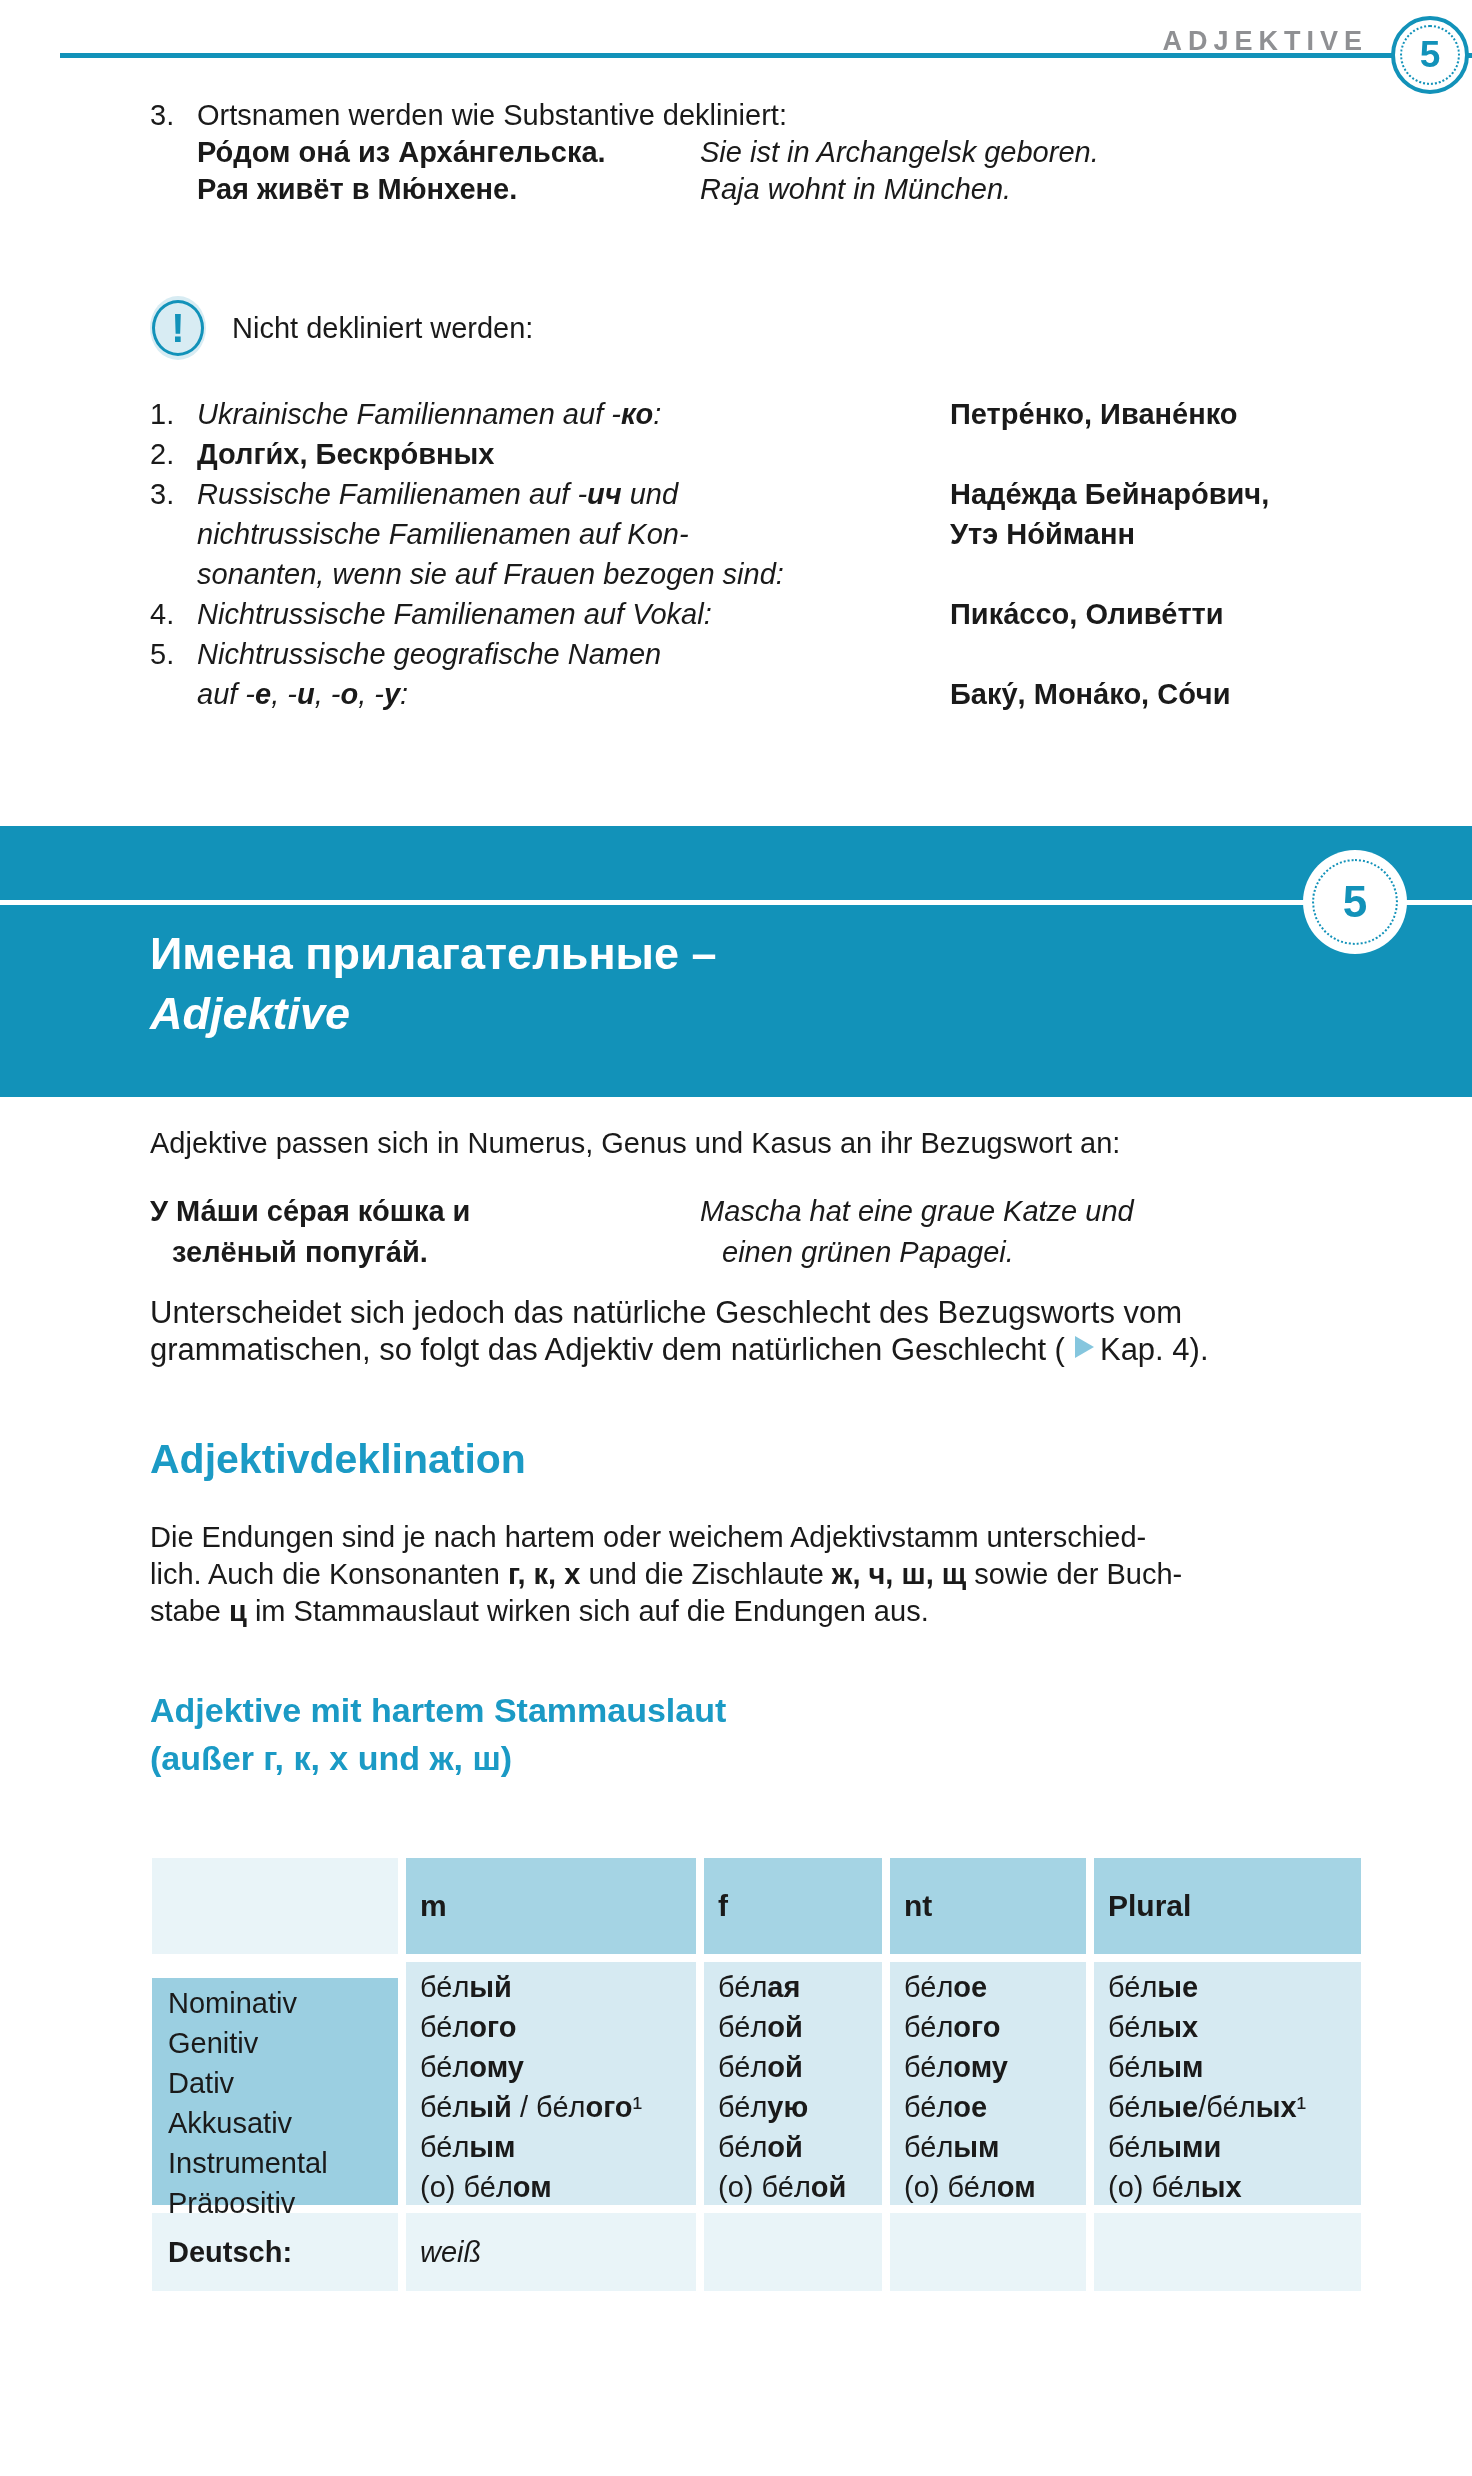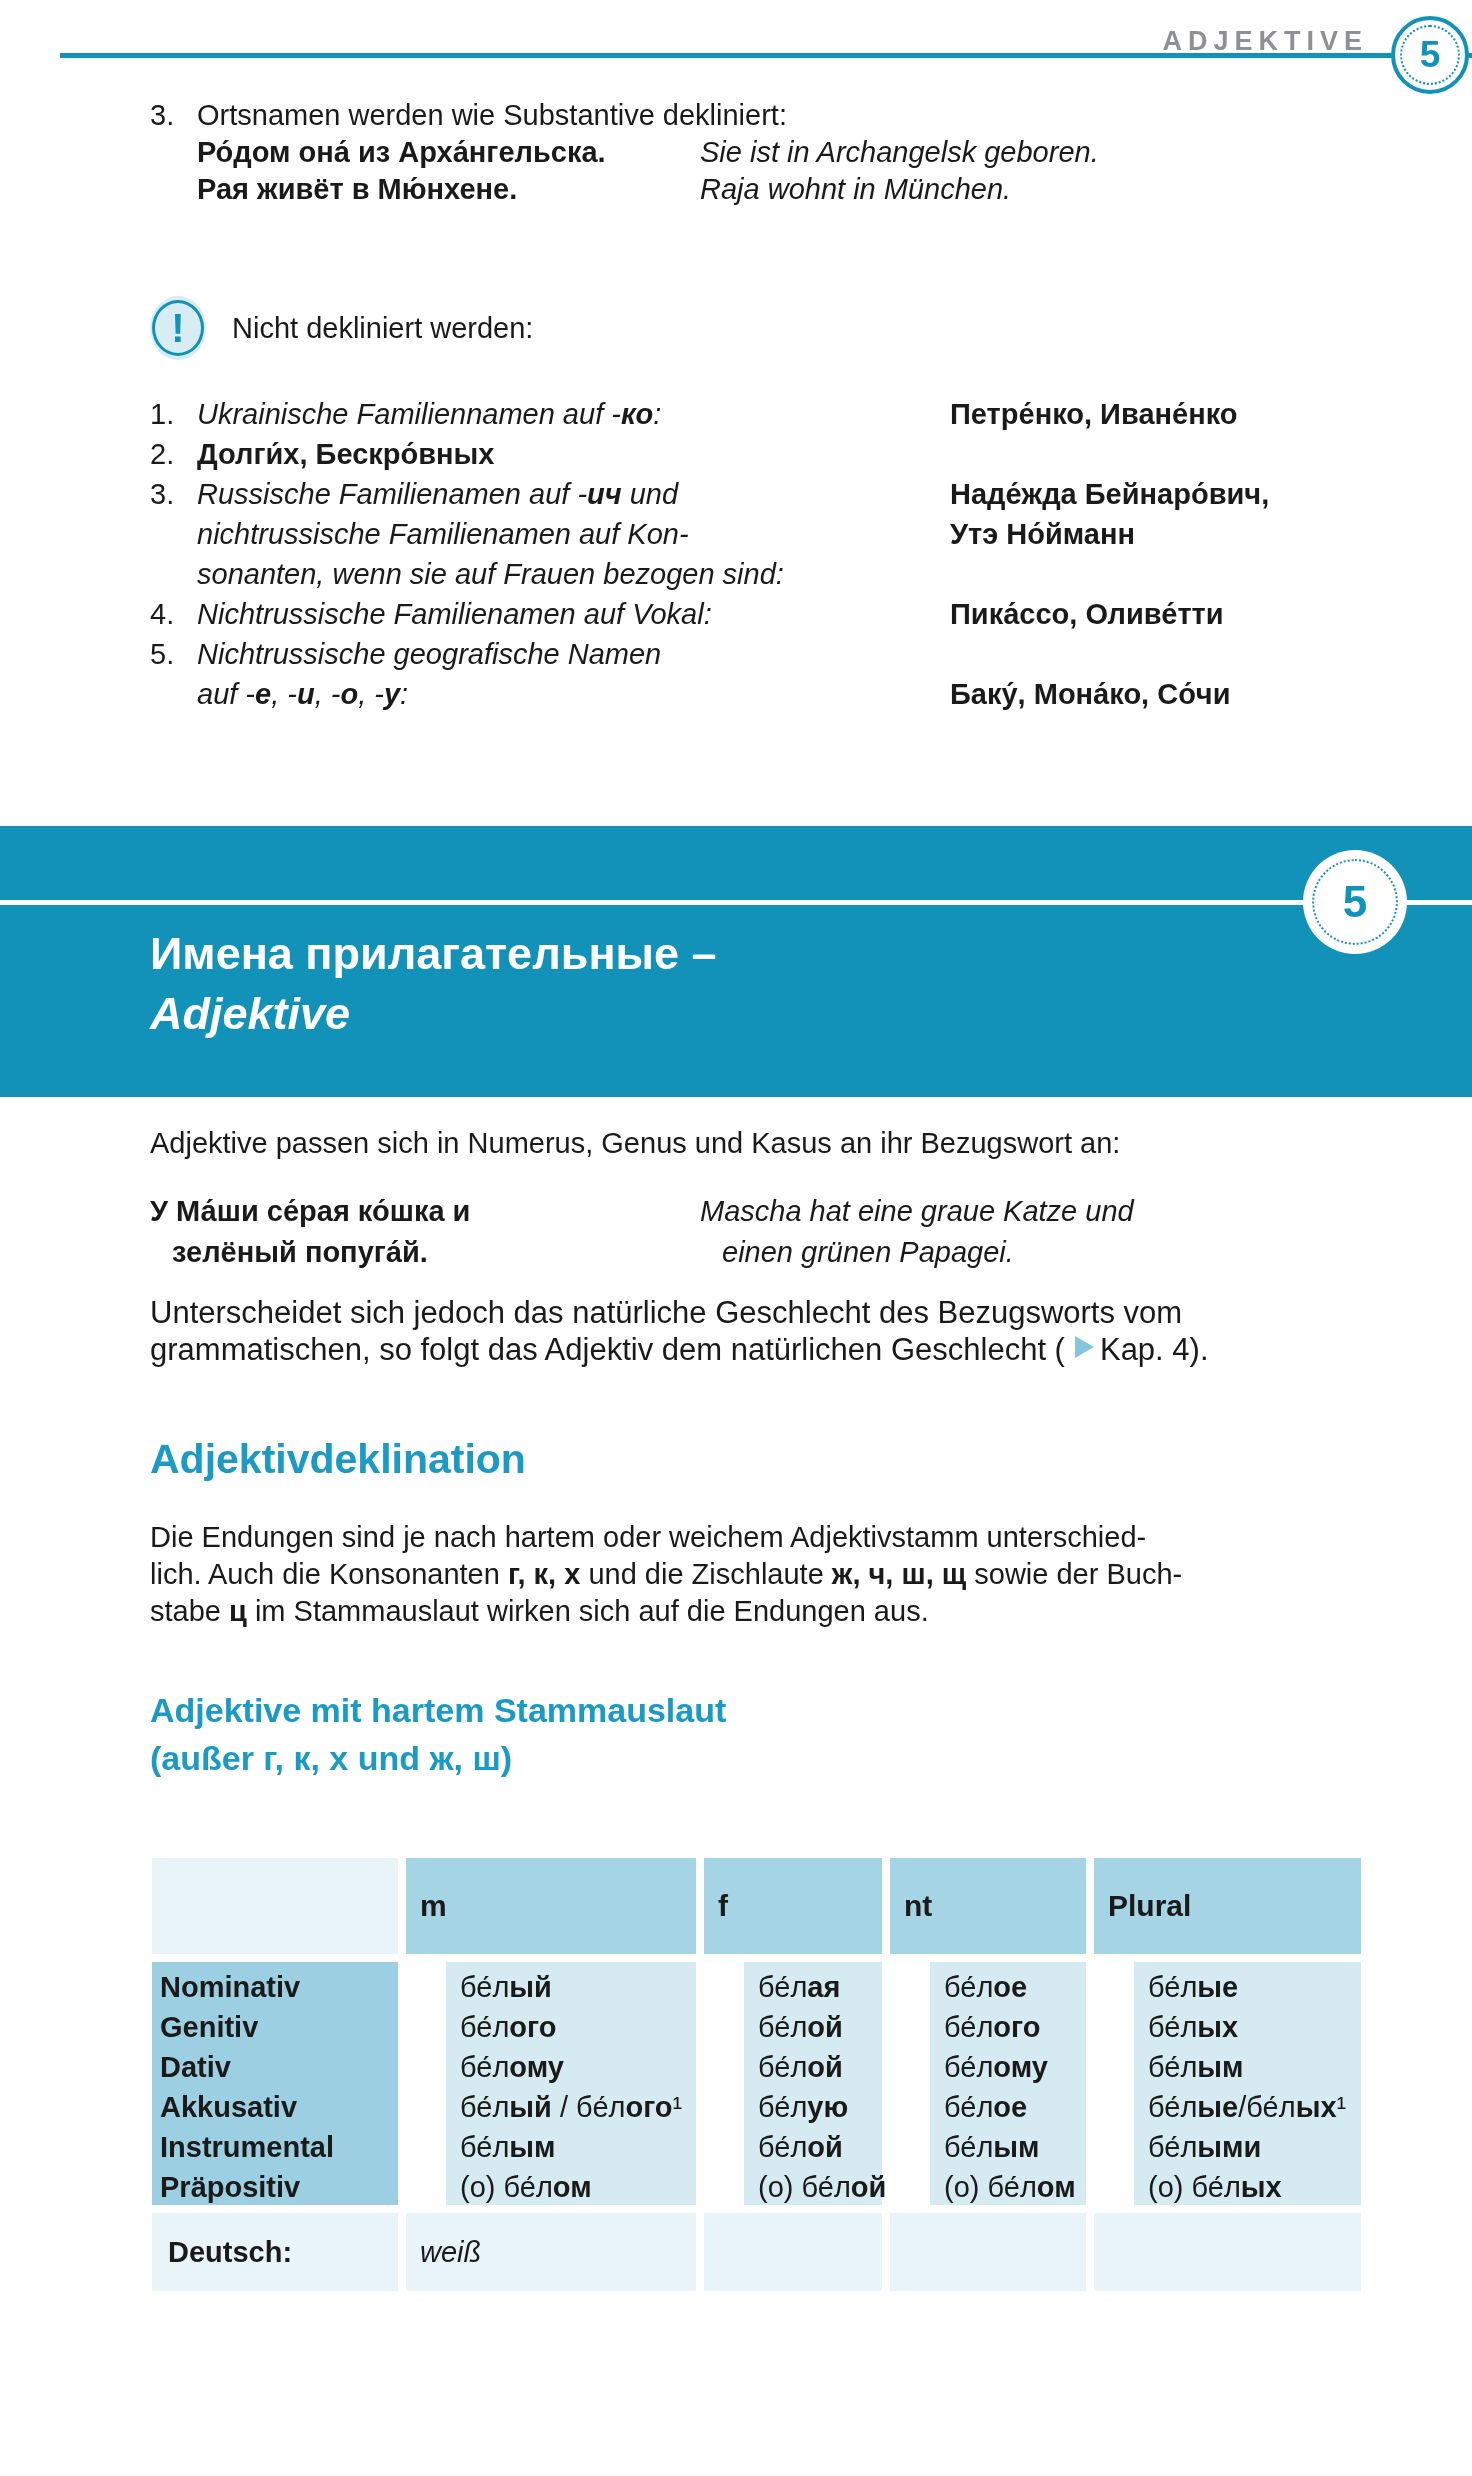--- a/index.html
+++ b/index.html
@@ -84,22 +84,22 @@
   .decl-table{
     position:absolute; left:152px; top:1858px;
     display:grid; grid-template-columns:246px 290px 178px 196px 267px;
     grid-template-rows:96px 243px 78px; gap:8px; font-size:29px;
   }
   .decl-table .hcell{
     background:var(--th-blue); display:flex; align-items:center; padding-left:14px;
     font-weight:bold; font-size:30px;
   }
   .decl-table .hcell.corner{ background:var(--row-light); }
-  .decl-table .labelcell{ background:var(--label-blue); font-weight:bold; padding:5px 0 0 8px; }
-  .decl-table .datacell{ background:var(--cell-blue); padding:5px 4px 0 14px;margin-left:40px; }
+  .decl-table .labelcell{ background:var(--label-blue); font-weight:normal; padding:5px 0 0 16px;margin-top:16px; }
+  .decl-table .datacell{ background:var(--cell-blue); padding:5px 4px 0 14px; }
   .decl-table .tline{ line-height:40px; white-space:nowrap; }
   .decl-table .dcell{ background:var(--row-light); display:flex; align-items:center; padding-left:16px; }
   .decl-table .dcell.lab{ font-weight:bold; }
   .decl-table .dcell.val{ font-style:italic; padding-left:14px; }
   
   .pagenum{ position:absolute; left:1318px; top:2382px; font-size:31px; font-weight:bold; }
   b{ font-weight:bold; }
 </style>
 </head>
 <body>

